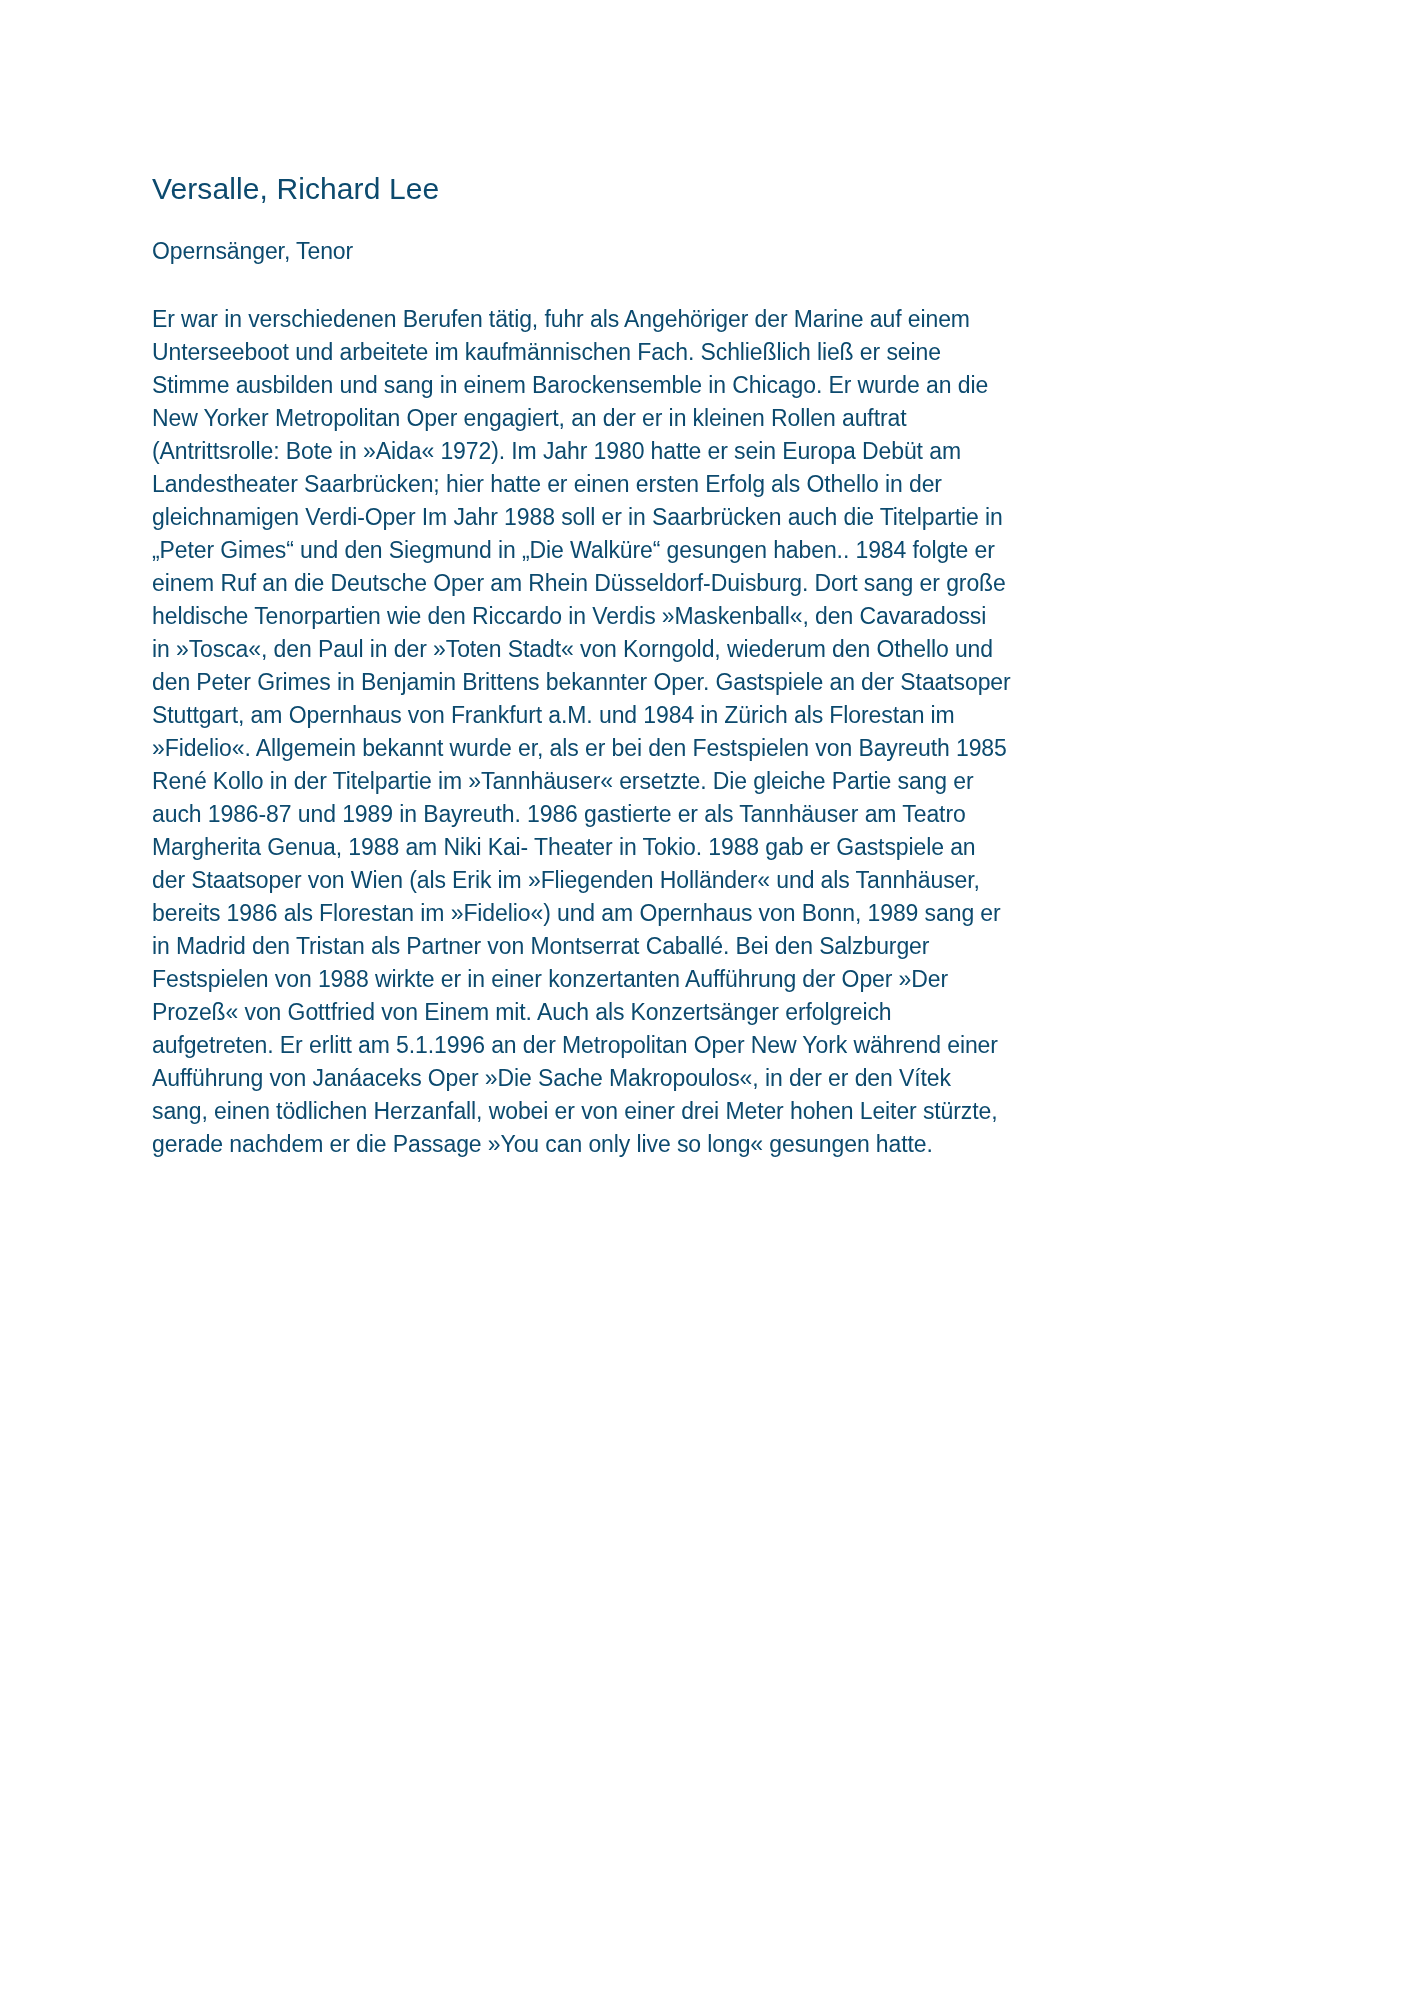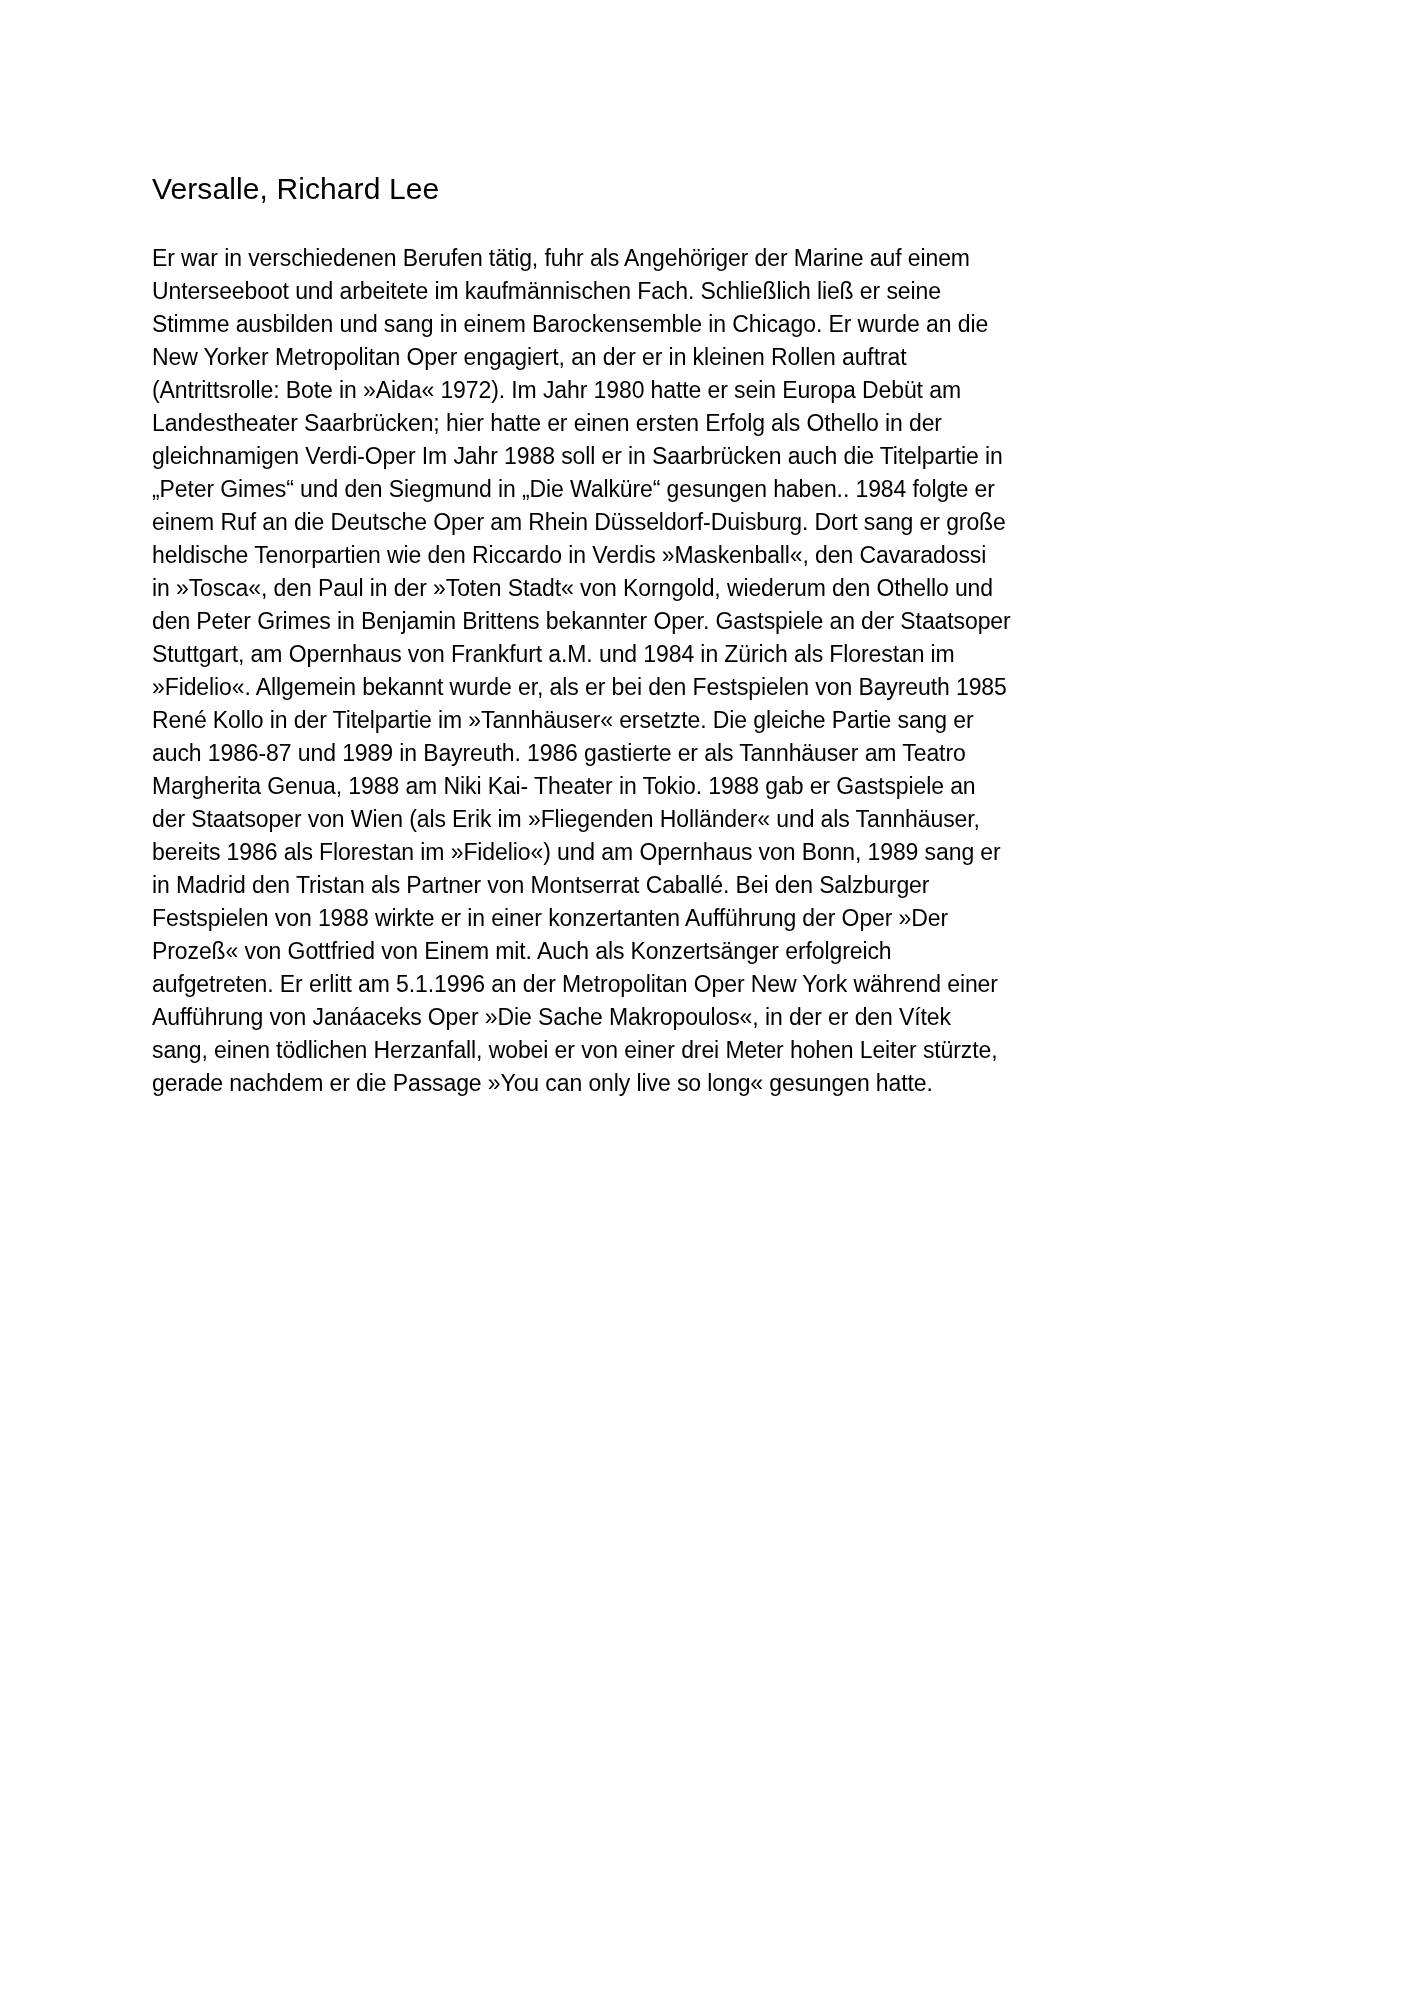--- a/index.html
+++ b/index.html
@@ -7,21 +7,21 @@
     padding: 0;
     background: #ffffff;
   }
   .page {
     position: relative;
     width: 1424px;
     height: 2016px;
     background: #ffffff;
     box-sizing: border-box;
     padding: 172px 180px 0 152px;
-    color: #000000;
+    color: #0c4a6e;
     font-family: "Liberation Sans", "DejaVu Sans", sans-serif;
     overflow: hidden;
   }
   .title {
     font-size: 30px;
     line-height: 34px;
     font-weight: 400;
     margin: 0 0 8px 0;
     letter-spacing: 0.1px;
   }
@@ -50,20 +50,21 @@
   }
 </style>
 </head>
 <body>
 
 <div class="page">
   <h1 class="title">Versalle, Richard Lee</h1>
 
 
 
+  <div class="profession-line">Opernsänger, Tenor</div>
 
   <div class="para bio-para">Er war in verschiedenen Berufen tätig, fuhr als Angehöriger der Marine auf einem
 Unterseeboot und arbeitete im kaufmännischen Fach. Schließlich ließ er seine
 Stimme ausbilden und sang in einem Barockensemble in Chicago. Er wurde an die
 New Yorker Metropolitan Oper engagiert, an der er in kleinen Rollen auftrat
 (Antrittsrolle: Bote in »Aida« 1972). Im Jahr 1980 hatte er sein Europa Debüt am
 Landestheater Saarbrücken; hier hatte er einen ersten Erfolg als Othello in der
 gleichnamigen Verdi-Oper Im Jahr 1988 soll er in Saarbrücken auch die Titelpartie in
 „Peter Gimes“ und den Siegmund in „Die Walküre“ gesungen haben.. 1984 folgte er
 einem Ruf an die Deutsche Oper am Rhein Düsseldorf-Duisburg. Dort sang er große

